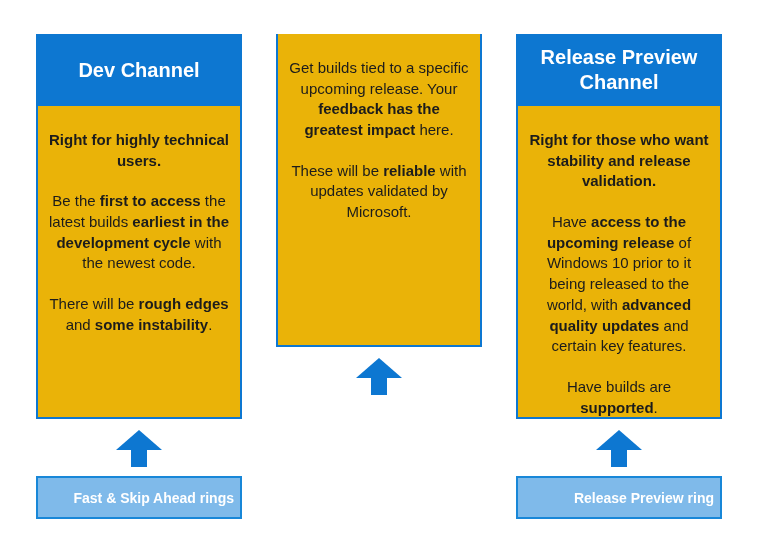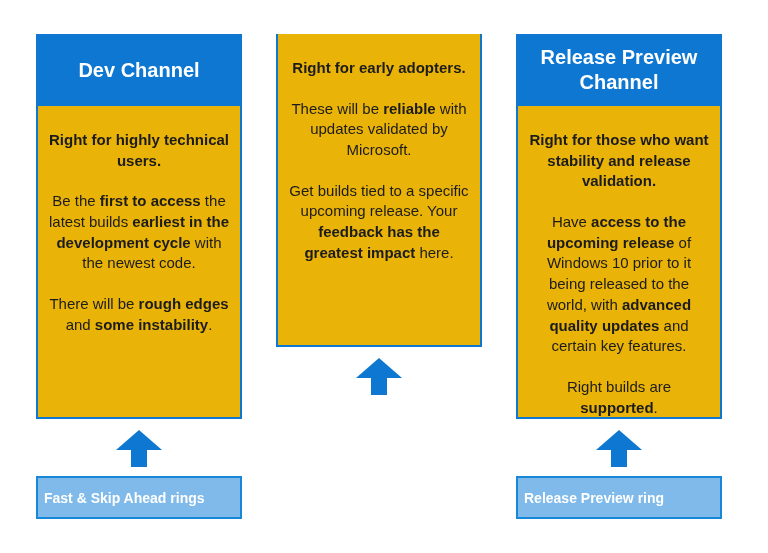--- a/index.html
+++ b/index.html
@@ -77,21 +77,21 @@
   .arrow-stem{
     width:16px;height:17px;
     background:var(--arrow-blue);
   }
   .ring-box{
     height:43px;
     background:var(--ring-fill);
     border:2px solid var(--ring-border);
     display:flex;
     align-items:center;
-    justify-content:flex-start;
+    justify-content:flex-end;
     padding:0 6px;
   }
   .ring-box span{
     color:var(--text-white);
     font-weight:700;
     font-size:14px;
     text-align:center;
   }
 </style>
 </head>
@@ -112,38 +112,37 @@
       <div class="arrow-head"></div>
       <div class="arrow-stem"></div>
     </div>
     <div class="ring-box">
       <span>Fast &amp; Skip Ahead rings</span>
     </div>
   </section>
 
   <section class="column">
     <div class="col-body">
-      <p><b>Right for early adopters.</b></p>
+      <p><span>Get builds tied to a specific upcoming release. Your </span><b>feedback has the greatest impact</b><span> here.</span></p>
       <p><span>These will be </span><b>reliable</b><span> with updates validated by Microsoft.</span></p>
-      <p><span>Get builds tied to a specific upcoming release. Your </span><b>feedback has the greatest impact</b><span> here.</span></p>
     </div>
     <div class="arrow">
       <div class="arrow-head"></div>
       <div class="arrow-stem"></div>
     </div>
   </section>
 
   <section class="column">
     <header class="col-header">
       <h2>Release Preview Channel</h2>
     </header>
     <div class="col-body">
       <p><b>Right for those who want stability and release validation.</b></p>
       <p><span>Have </span><b>access to the upcoming release</b><span> of Windows 10 prior to it being released to the world, with </span><b>advanced quality updates</b><span> and certain key features.</span></p>
-      <p><span>Right builds are </span><b>supported</b><span>.</span></p>
+      <p><span>Have builds are </span><b>supported</b><span>.</span></p>
     </div>
     <div class="arrow">
       <div class="arrow-head"></div>
       <div class="arrow-stem"></div>
     </div>
     <div class="ring-box">
       <span>Release Preview ring</span>
     </div>
   </section>
 

